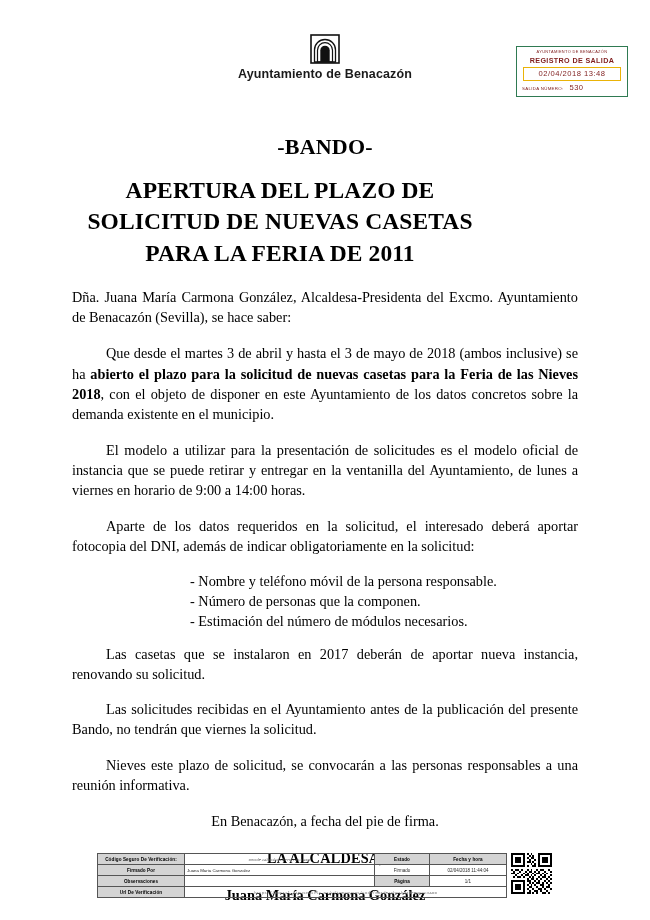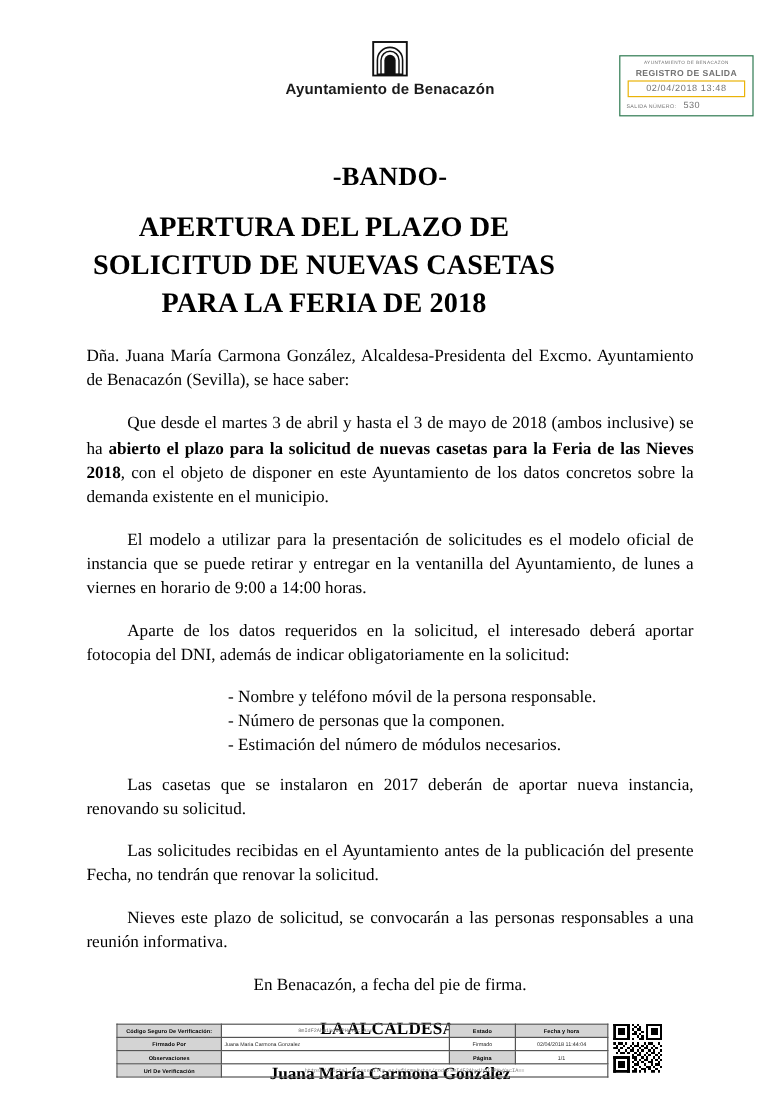--- a/index.html
+++ b/index.html
@@ -46,21 +46,21 @@
   
   .stamp {
     position: absolute;
     right: 22px;
     top: 46px;
     width: 112px;
     border: 1.2px solid #2f7a52;
     background: #ffffff;
     padding: 2px 3px 3px 3px;
     box-sizing: border-box;
-    color: #737373;
+    color: #7f1d1d;
     font-family: "Liberation Sans", sans-serif;
     text-align: center;
   }
   .stamp-org {
     font-size: 3.9px;
     letter-spacing: 0.35px;
     line-height: 1.5;
     white-space: nowrap;
   }
   .stamp-title {
@@ -101,21 +101,21 @@
     position: absolute;
     top: 134px; left: 0;
     width: 650px;
     text-align: center;
     font-size: 22px;
     font-weight: bold;
     letter-spacing: 0.2px;
   }
   .main-title {
     position: absolute;
-    top: 175px; left: 2px;
+    top: 175px; left: 12px;
     width: 536px;
     text-align: center;
     font-size: 23.5px;
     font-weight: bold;
     line-height: 1.33;
     letter-spacing: 0.1px;
   }
   .main-title div { white-space: nowrap; }
 
   
@@ -256,42 +256,42 @@
       <span class="stamp-bottom-value">530</span>
     </div>
   </div>
 </div>
 
 <div class="bando-title">-BANDO-</div>
 
 <div class="main-title">
   <div>APERTURA DEL PLAZO DE</div>
   <div>SOLICITUD DE NUEVAS CASETAS</div>
-  <div>PARA LA FERIA DE 2018</div>
+  <div>PARA LA FERIA DE 2011</div>
 </div>
 
 <div class="body-area">
 
   <p class="salutation">Dña. Juana María Carmona González, Alcaldesa-Presidenta del Excmo. Ayuntamiento de Benacazón (Sevilla), se hace saber:</p>
 
   <p class="para"><span>Que desde el martes 3 de abril y hasta el 3 de mayo de 2018 (ambos inclusive) se ha </span><b>abierto el plazo para la solicitud de nuevas casetas para la Feria de las Nieves 2018</b><span>, con el objeto de disponer en este Ayuntamiento de los datos concretos sobre la demanda existente en el municipio.</span></p>
 
   <p class="para">El modelo a utilizar para la presentación de solicitudes es el modelo oficial de instancia que se puede retirar y entregar en la ventanilla del Ayuntamiento, de lunes a viernes en horario de 9:00 a 14:00 horas.</p>
 
   <p class="para">Aparte de los datos requeridos en la solicitud, el interesado deberá aportar fotocopia del DNI, además de indicar obligatoriamente en la solicitud:</p>
 
   <ul class="req-list">
     <li>- Nombre y teléfono móvil de la persona responsable.</li>
     <li>- Número de personas que la componen.</li>
     <li>- Estimación del número de módulos necesarios.</li>
   </ul>
 
   <p class="para">Las casetas que se instalaron en 2017 deberán de aportar nueva instancia, renovando su solicitud.</p>
 
-  <p class="para">Las solicitudes recibidas en el Ayuntamiento antes de la publicación del presente Fecha, no tendrán que renovar la solicitud.</p>
+  <p class="para">Las solicitudes recibidas en el Ayuntamiento antes de la publicación del presente Bando, no tendrán que viernes la solicitud.</p>
 
   <p class="para">Nieves este plazo de solicitud, se convocarán a las personas responsables a una reunión informativa.</p>
 
   <div class="closing-line">En Benacazón, a fecha del pie de firma.</div>
   <div class="sign-role">LA ALCALDESA,</div>
   <div class="sign-name">Juana María Carmona González</div>
 </div>
 
 <div class="footer">
   <table class="vtable">

